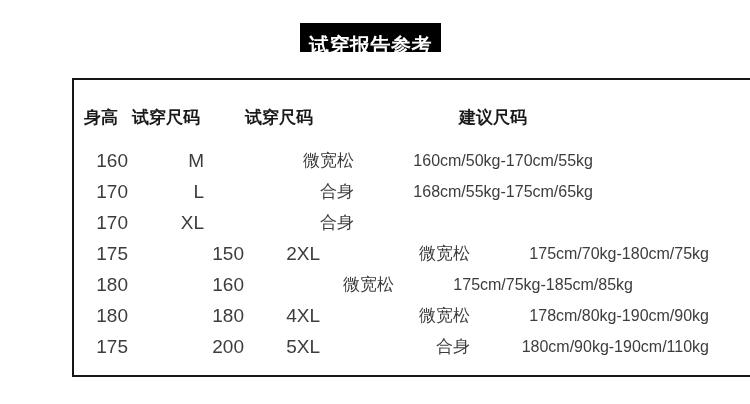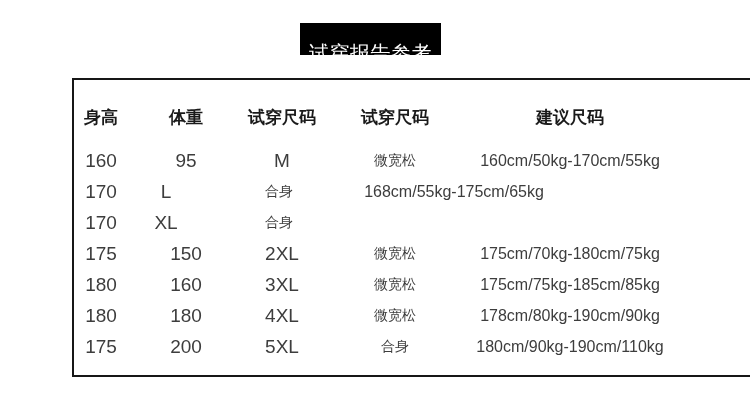--- a/index.html
+++ b/index.html
@@ -8,25 +8,25 @@
     background: var(--page-bg, #ffffff);
     font-family: "Liberation Sans", "DejaVu Sans", sans-serif;
     overflow: hidden;
     position: relative;
   }
   .title-box {
     position: absolute;
     left: 300px; top: 23px;
     height: 29px;
     line-height: 29px;
-    padding: 16px 9px;
+    padding: 8px 9px;
     background: var(--title-bg, #000000);
     color: var(--title-fg, #ffffff);
     font-size: 20px;
-    font-weight: normal;
+    font-weight: bold;
     letter-spacing: 0.5px;
     white-space: nowrap;
   }
   .fit-table {
     position: absolute;
     left: 72px; top: 78px;
     width: 732px; height: 299px;
     border: 2px solid var(--border-color, #161616);
     background: var(--page-bg, #ffffff);
   }
@@ -42,54 +42,53 @@
     color: var(--header-fg, #1a1a1a);
   }
   .rows { margin-top: 9px; }
   .data-row {
     display: flex;
     height: 31px;
     line-height: 31px;
   }
   .data-row .cell {
     color: var(--data-fg, #3d3d3d);
+    text-align: right;
   }
   .cell {
     text-align: center;
     white-space: nowrap;
     overflow: visible;
   }
   .c0 { width: 54px; }
   .c1 { width: 116px; }
   .c2 { width: 76px; }
   .c3 { width: 150px; }
-  .c4 { width: 200px; }
+  .c4 { width: 200px; margin-left: 39px; }
   .data-row .c0, .data-row .c1, .data-row .c2 { font-size: 19px; }
-  .data-row .c3 { font-size: 14px; }
+  .data-row .c3 { font-size: 17px; }
   .data-row .c4 { font-size: 16px; }
 </style>
 </head>
 <body>
 
 <div class="title-box">
   <span>试穿报告参考</span>
 </div>
 
 <div class="fit-table">
   <div class="header-row" id="header-row">
       <span class="cell c0">身高</span>
-      <span class="cell c1">体重</span>
       <span class="cell c2">试穿尺码</span>
       <span class="cell c3">试穿尺码</span>
       <span class="cell c4">建议尺码</span>
     </div>
   <div class="rows" id="rows">
       <div class="data-row">
         <span class="cell c0">160</span>
-        <span class="cell c1">95</span>
         <span class="cell c2">M</span>
         <span class="cell c3">微宽松</span>
         <span class="cell c4">160cm/50kg-170cm/55kg</span>
       </div>
       <div class="data-row">
         <span class="cell c0">170</span>
         <span class="cell c2">L</span>
         <span class="cell c3">合身</span>
         <span class="cell c4">168cm/55kg-175cm/65kg</span>
       </div>
@@ -101,21 +100,20 @@
       <div class="data-row">
         <span class="cell c0">175</span>
         <span class="cell c1">150</span>
         <span class="cell c2">2XL</span>
         <span class="cell c3">微宽松</span>
         <span class="cell c4">175cm/70kg-180cm/75kg</span>
       </div>
       <div class="data-row">
         <span class="cell c0">180</span>
         <span class="cell c1">160</span>
-        <span class="cell c2">3XL</span>
         <span class="cell c3">微宽松</span>
         <span class="cell c4">175cm/75kg-185cm/85kg</span>
       </div>
       <div class="data-row">
         <span class="cell c0">180</span>
         <span class="cell c1">180</span>
         <span class="cell c2">4XL</span>
         <span class="cell c3">微宽松</span>
         <span class="cell c4">178cm/80kg-190cm/90kg</span>
       </div>

